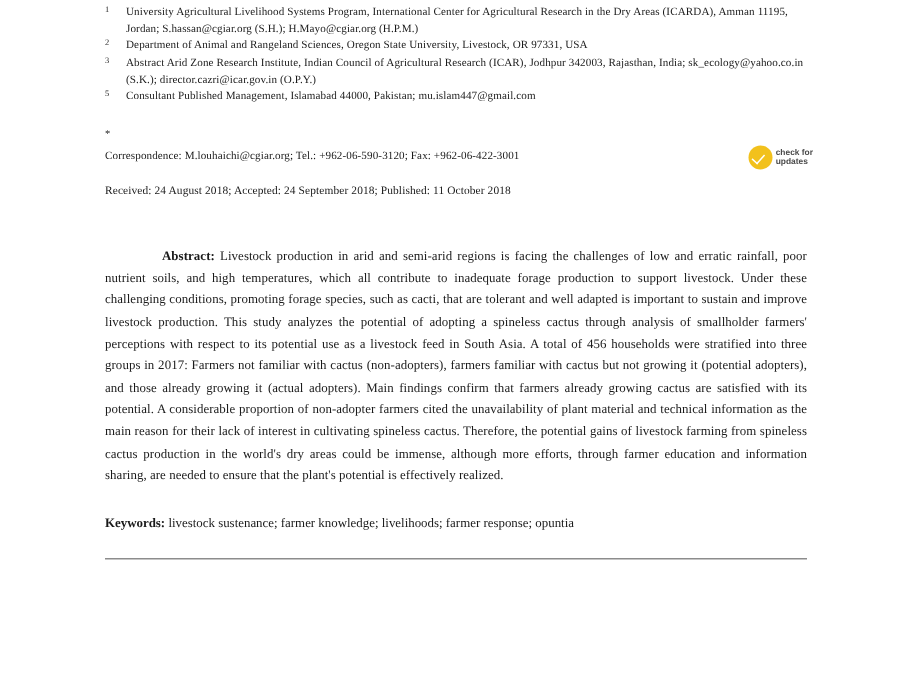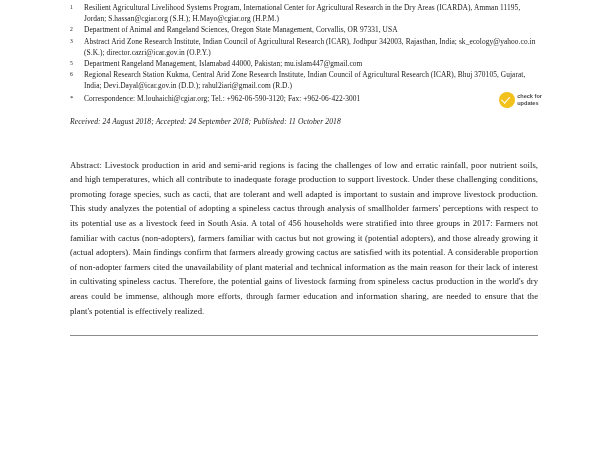--- a/index.html
+++ b/index.html
@@ -48,39 +48,39 @@
     flex: 1 1 auto;
     text-align: left;
     letter-spacing: 0.01em;
   }
 
   .corr-row {
     display: flex;
     align-items: flex-start;
     font-size: 7.4px;
     line-height: 11.1px;
-    margin-top: 1px;
+    margin-top: 15px;
+    flex-direction: column;
   }
   .corr-star {
     flex: 0 0 14px;
     font-size: 7px;
     line-height: 11.1px;
   }
 
   
   .dates-block {
     position: relative;
     margin-top: 12px;
     min-height: 26px;
   }
   .dates-line {
     font-size: 7.6px;
     line-height: 11px;
     letter-spacing: 0.01em;
-    font-style: italic;
   }
 
   .update-badge {
     position: absolute;
     right: -4px;
     top: -24px;
     display: flex;
     align-items: center;
     gap: 2.5px;
   }
@@ -113,21 +113,22 @@
 
   
   .abstract {
     margin-top: 16px;
     font-size: 8.6px;
     line-height: 14.6px;
     text-align: justify;
     letter-spacing: 0.005em;
   }
   .abstract .lead {
-    font-weight: normal;
+    font-weight: bold;
+    margin-left: 38px;
   }
 
   .keywords {
     margin-top: 17px;
     font-size: 8.6px;
     line-height: 14.6px;
     text-align: left;
   }
   .keywords .lead {
     font-weight: bold;
@@ -141,37 +142,33 @@
   }
 </style>
 </head>
 <body>
 
 <div class="page">
 
   <ul class="affiliations">
     <li class="aff-row">
       <span class="aff-num">1</span>
-      <span class="aff-text">Resilient Agricultural Livelihood Systems Program, International Center for Agricultural Research in the Dry Areas (ICARDA), Amman 11195, Jordan; S.hassan@cgiar.org (S.H.); H.Mayo@cgiar.org (H.P.M.)</span>
+      <span class="aff-text">University Agricultural Livelihood Systems Program, International Center for Agricultural Research in the Dry Areas (ICARDA), Amman 11195, Jordan; S.hassan@cgiar.org (S.H.); H.Mayo@cgiar.org (H.P.M.)</span>
     </li>
     <li class="aff-row">
       <span class="aff-num">2</span>
-      <span class="aff-text">Department of Animal and Rangeland Sciences, Oregon State Management, Corvallis, OR 97331, USA</span>
+      <span class="aff-text">Department of Animal and Rangeland Sciences, Oregon State University, Livestock, OR 97331, USA</span>
     </li>
     <li class="aff-row">
       <span class="aff-num">3</span>
       <span class="aff-text">Abstract Arid Zone Research Institute, Indian Council of Agricultural Research (ICAR), Jodhpur 342003, Rajasthan, India; sk_ecology@yahoo.co.in (S.K.); director.cazri@icar.gov.in (O.P.Y.)</span>
     </li>
     <li class="aff-row">
       <span class="aff-num">5</span>
-      <span class="aff-text">Department Rangeland Management, Islamabad 44000, Pakistan; mu.islam447@gmail.com</span>
-    </li>
-    <li class="aff-row">
-      <span class="aff-num">6</span>
-      <span class="aff-text">Regional Research Station Kukma, Central Arid Zone Research Institute, Indian Council of Agricultural Research (ICAR), Bhuj 370105, Gujarat, India; Devi.Dayal@icar.gov.in (D.D.); rahul2iari@gmail.com (R.D.)</span>
+      <span class="aff-text">Consultant Published Management, Islamabad 44000, Pakistan; mu.islam447@gmail.com</span>
     </li>
   </ul>
 
   <div class="corr-row">
     <span class="corr-star">*</span>
     <span class="aff-text">Correspondence: M.louhaichi@cgiar.org; Tel.: +962-06-590-3120; Fax: +962-06-422-3001</span>
   </div>
 
   <div class="dates-block">
     <div class="update-badge">
@@ -179,16 +176,17 @@
       <span class="badge-text">
         <span>check for</span><br>
         <span>updates</span>
       </span>
     </div>
     <div class="dates-line">Received: 24 August 2018; Accepted: 24 September 2018; Published: 11 October 2018</div>
   </div>
 
   <p class="abstract"><span class="lead">Abstract:</span> <span>Livestock production in arid and semi-arid regions is facing the challenges of low and erratic rainfall, poor nutrient soils, and high temperatures, which all contribute to inadequate forage production to support livestock. Under these challenging conditions, promoting forage species, such as cacti, that are tolerant and well adapted is important to sustain and improve livestock production. This study analyzes the potential of adopting a spineless cactus through analysis of smallholder farmers' perceptions with respect to its potential use as a livestock feed in South Asia. A total of 456 households were stratified into three groups in 2017: Farmers not familiar with cactus (non-adopters), farmers familiar with cactus but not growing it (potential adopters), and those already growing it (actual adopters). Main findings confirm that farmers already growing cactus are satisfied with its potential. A considerable proportion of non-adopter farmers cited the unavailability of plant material and technical information as the main reason for their lack of interest in cultivating spineless cactus. Therefore, the potential gains of livestock farming from spineless cactus production in the world's dry areas could be immense, although more efforts, through farmer education and information sharing, are needed to ensure that the plant's potential is effectively realized.</span></p>
 
+  <p class="keywords"><span class="lead">Keywords:</span> <span>livestock sustenance; farmer knowledge; livelihoods; farmer response; opuntia</span></p>
 
   <hr class="rule">
 
 </div>
 
 </body></html>

